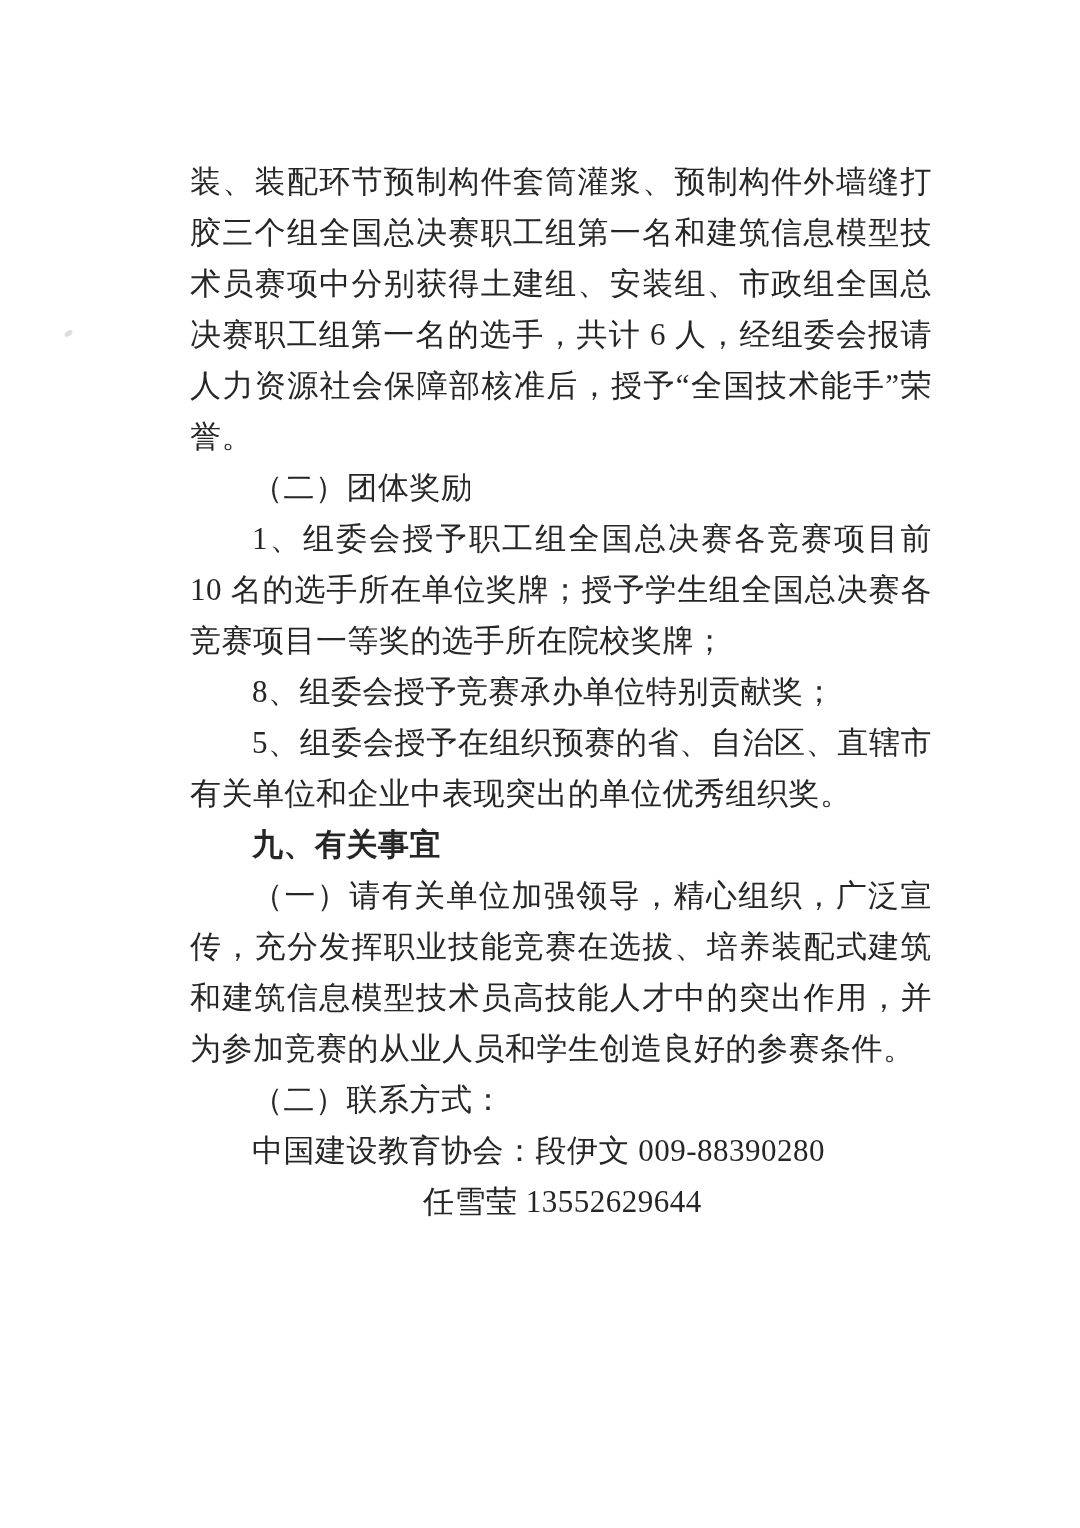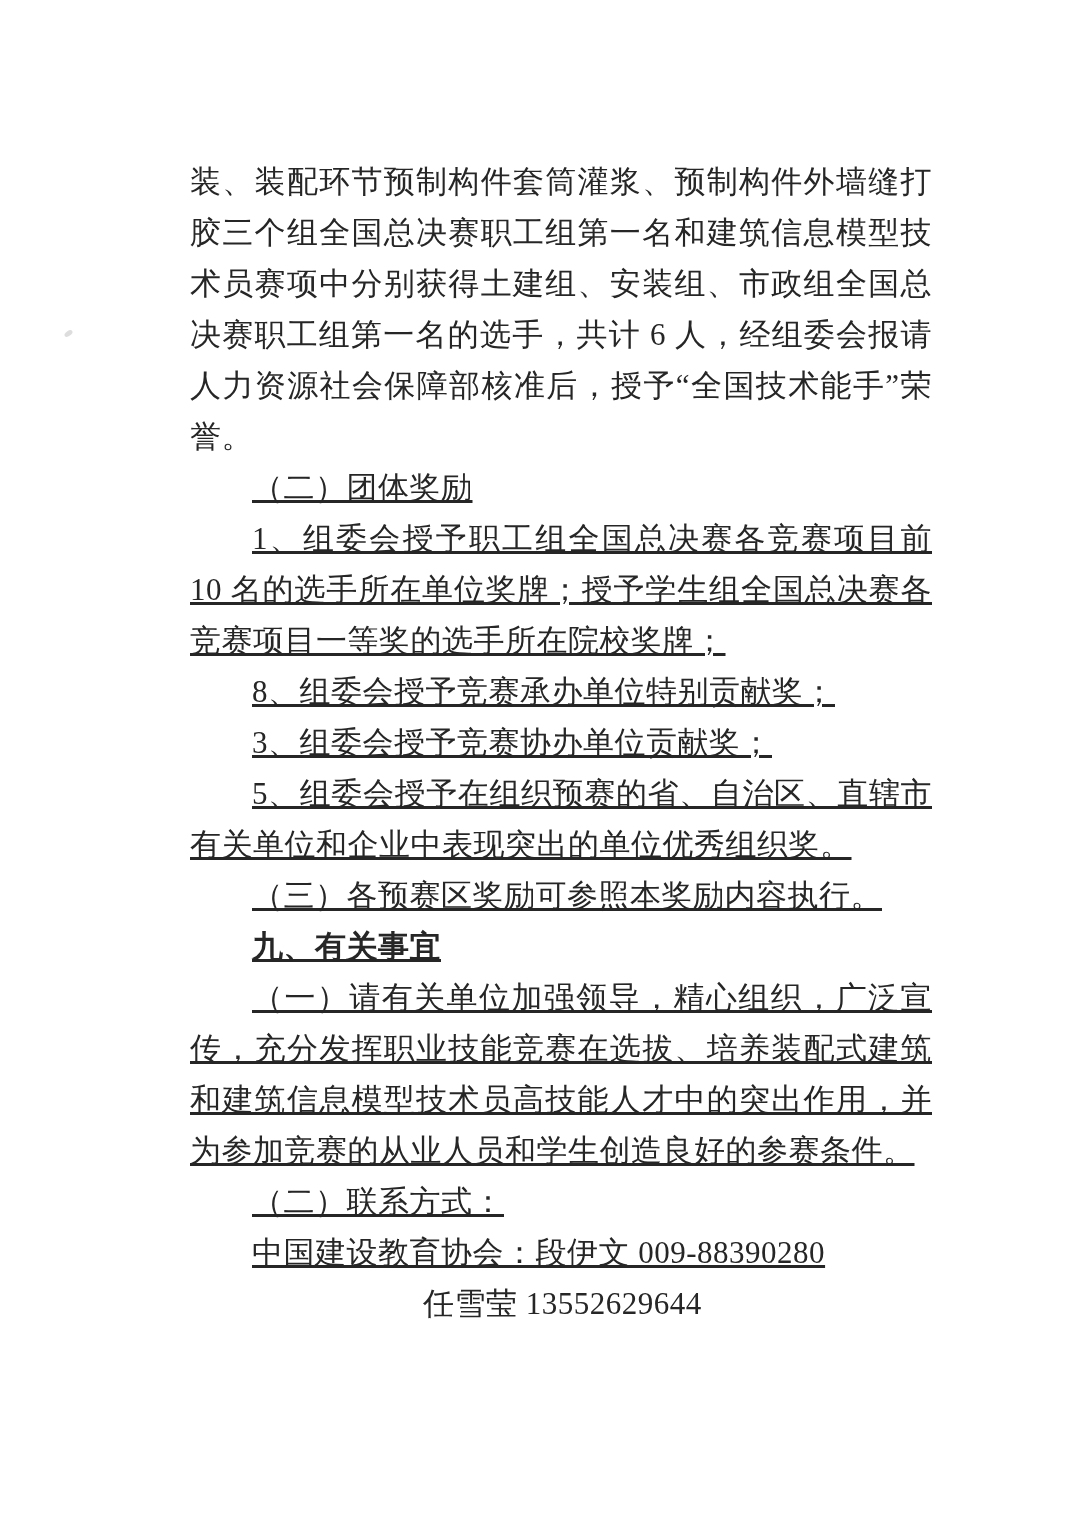--- a/index.html
+++ b/index.html
@@ -25,21 +25,20 @@
     line-height: 51px;
     letter-spacing: 0.5px;
     text-align: justify;
   }
   .content p {
     margin: 0;
     padding: 0;
   }
   .indent {
     text-indent: 2em;
-    text-decoration: underline;
   }
   .deep-indent {
     text-indent: 233px;
   }
   .bold {
     font-weight: bold;
     font-family: "Liberation Sans", "DejaVu Sans", sans-serif;
   }
   .page-number {
     position: absolute;
@@ -73,26 +72,24 @@
 
   <div class="content">
     <p>装、装配环节预制构件套筒灌浆、预制构件外墙缝打胶三个组全国总决赛职工组第一名和建筑信息模型技术员赛项中分别获得土建组、安装组、市政组全国总决赛职工组第一名的选手，共计 6 人，经组委会报请人力资源社会保障部核准后，授予“全国技术能手”荣誉。</p>
 
     <p class="indent">（二）团体奖励</p>
 
     <p class="indent">1、组委会授予职工组全国总决赛各竞赛项目前 10 名的选手所在单位奖牌；授予学生组全国总决赛各竞赛项目一等奖的选手所在院校奖牌；</p>
 
     <p class="indent">8、组委会授予竞赛承办单位特别贡献奖；</p>
 
-    <p class="indent">3、组委会授予竞赛协办单位贡献奖；</p>
 
 
     <p class="indent">5、组委会授予在组织预赛的省、自治区、直辖市有关单位和企业中表现突出的单位优秀组织奖。</p>
 
-    <p class="indent">（三）各预赛区奖励可参照本奖励内容执行。</p>
 
     <p class="indent bold">九、有关事宜</p>
 
     <p class="indent">（一）请有关单位加强领导，精心组织，广泛宣传，充分发挥职业技能竞赛在选拔、培养装配式建筑和建筑信息模型技术员高技能人才中的突出作用，并为参加竞赛的从业人员和学生创造良好的参赛条件。</p>
 
     <p class="indent">（二）联系方式：</p>
 
     <p class="indent">中国建设教育协会：段伊文 009-88390280</p>
 
 

